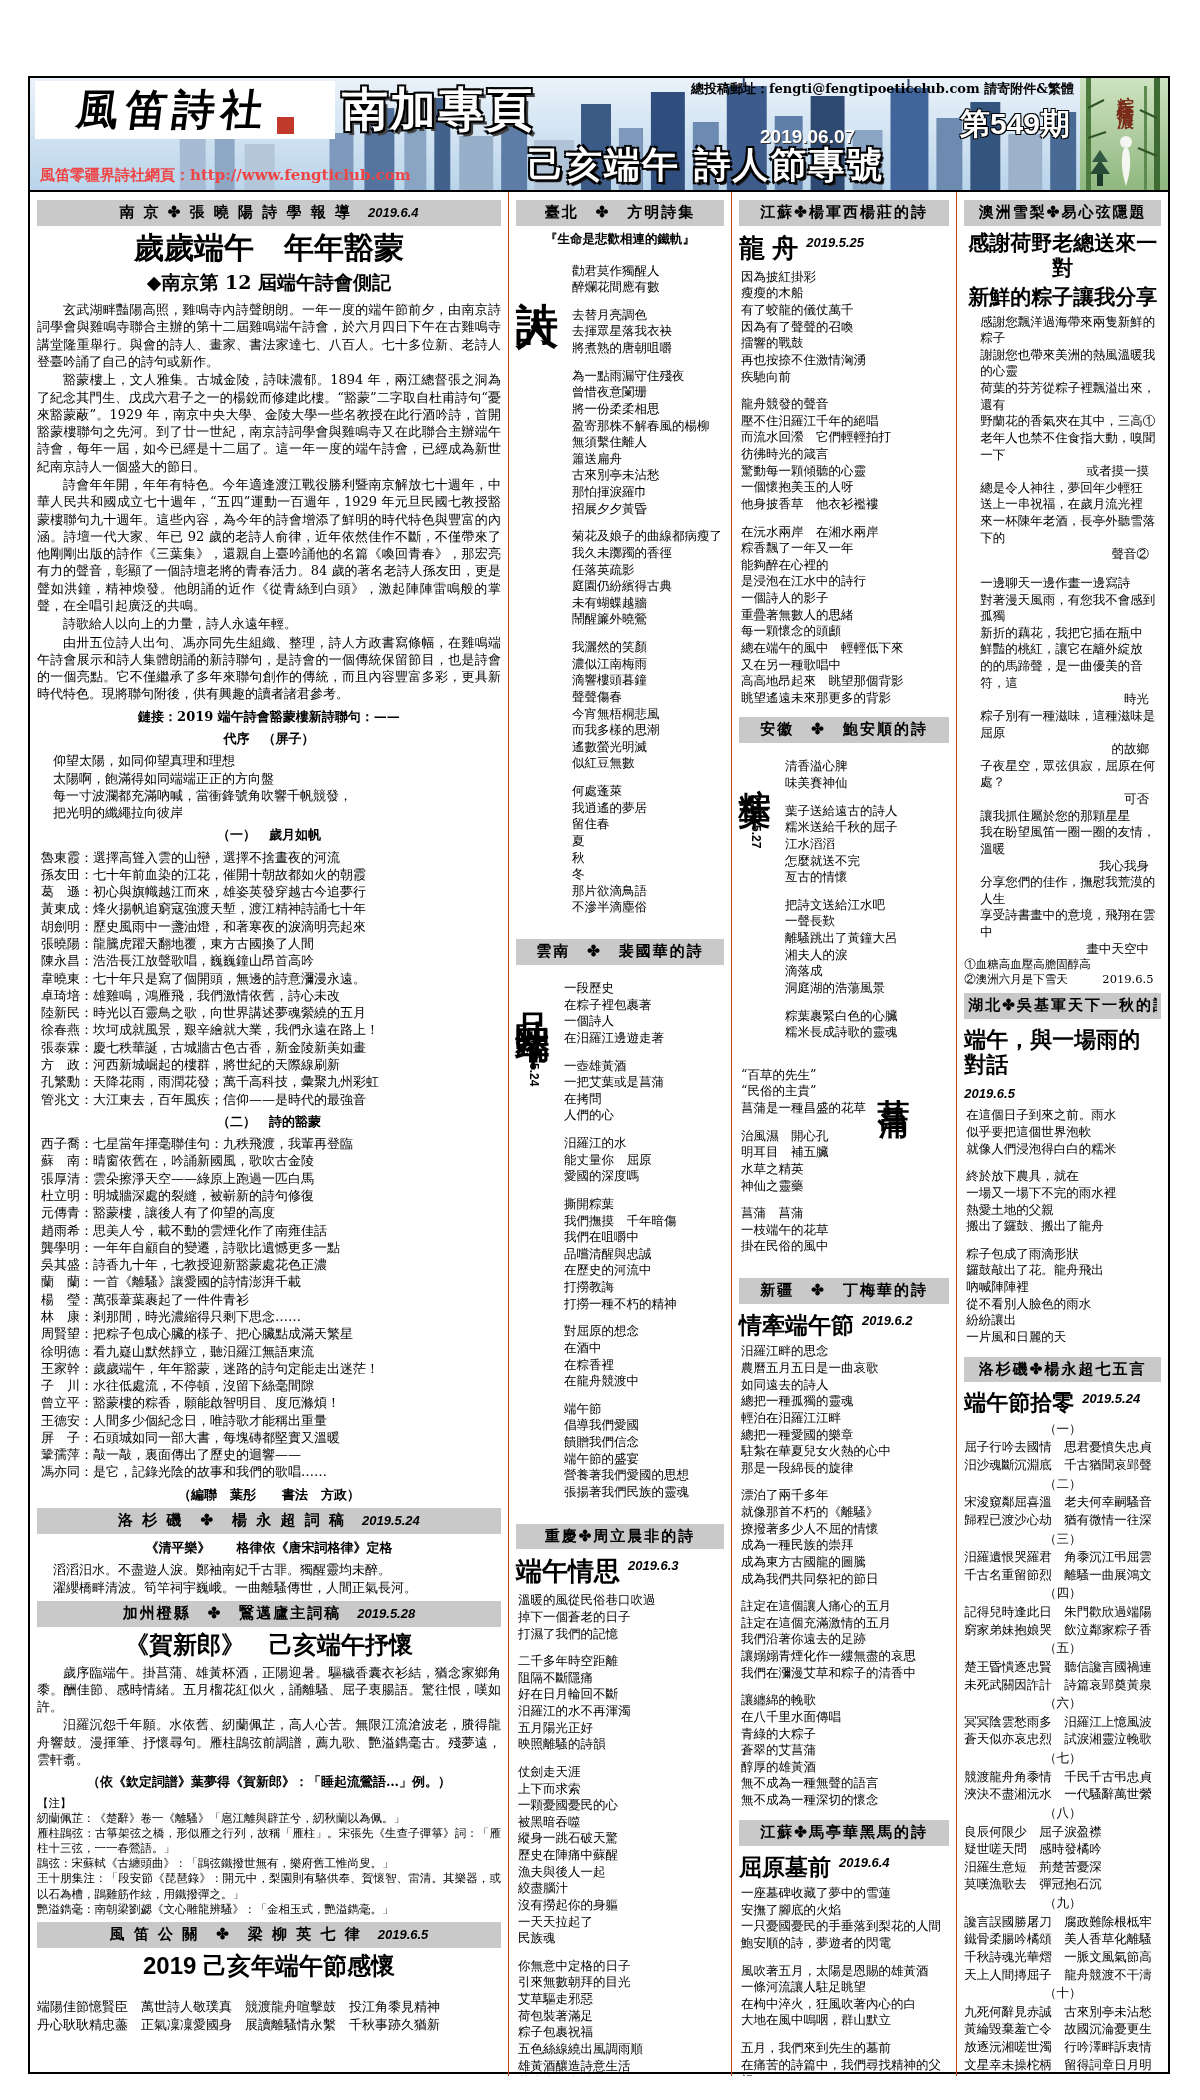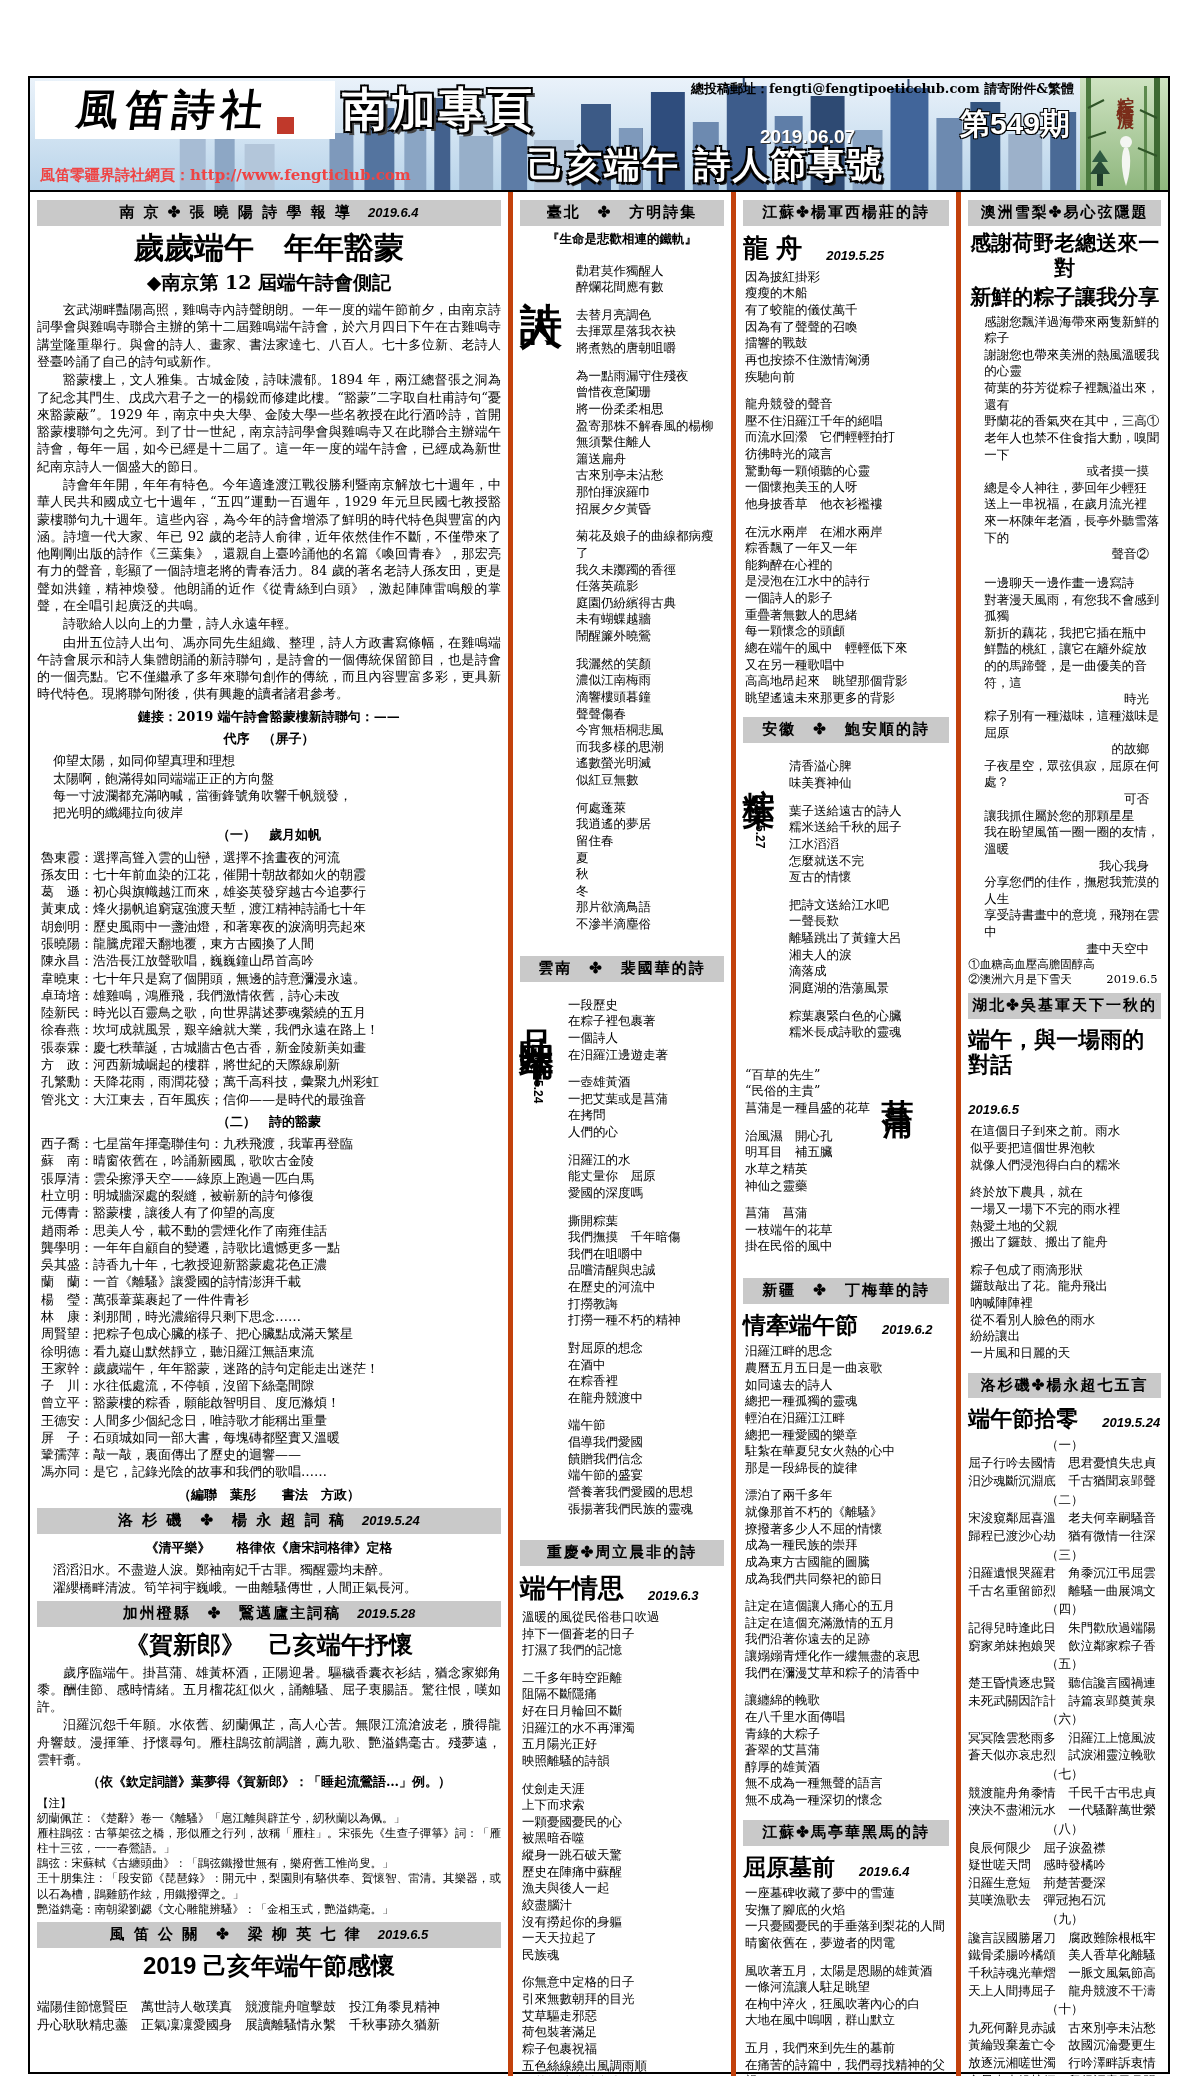--- a/index.html
+++ b/index.html
@@ -19,40 +19,40 @@
     text-shadow:1px 1px 0 #000,-1px -1px 0 #000,1px -1px 0 #000,-1px 1px 0 #000;}
   .website-line{position:absolute;left:10px;bottom:5px;font-weight:bold;font-size:15px;color:#ef4444;}
   .special-title{position:absolute;left:498px;bottom:0;color:#fff;font-weight:bold;font-size:36px;letter-spacing:2px;
     text-shadow:2px 2px 0 #000,-2px -2px 0 #000,2px -2px 0 #000,-2px 2px 0 #000,3px 3px 0 #222;}
   .corner-art{position:absolute;right:0;top:0;width:88px;height:100%;}
   .corner-art svg{position:absolute;inset:0;width:100%;height:100%;}
   .corner-text{position:absolute;right:30px;top:5px;writing-mode:vertical-rl;text-orientation:upright;font-weight:bold;font-size:17px;color:#7a2d1a;letter-spacing:5px;}
   
   .cols{display:flex;height:1884px;overflow:hidden;}
   .col{box-sizing:border-box;padding:3px 7px;overflow:hidden;font-size:12.5px;line-height:1.33;}
-  .col + .col{border-left:5px solid #c2410c;}
+  .col + .col{border-left:1px solid #c2410c;}
   .col:nth-child(1){width:42%;font-size:13px;}
   .col:nth-child(2){width:19.6%;}
   .col:nth-child(3){width:19.8%;}
   .col:nth-child(4){width:18.6%;}
   .sec-bar{background:#c9c9c9;display:flex;justify-content:center;align-items:baseline;gap:16px;font-weight:bold;padding:3px 4px;margin:5px 0 4px;font-size:15px;}
   .bar-title{letter-spacing:2px;white-space:nowrap;overflow:hidden;}
   .bar-date{font-style:italic;font-size:13px;font-family:"Liberation Sans",sans-serif;white-space:nowrap;}
   .blk-title{font-family:"Liberation Sans",sans-serif;font-weight:bold;text-align:center;margin:4px 0;font-size:26px;line-height:1.2;}
   .blk-sub{font-weight:bold;text-align:center;font-size:19px;margin:2px 0 6px;}
   .para{text-indent:2em;text-align:justify;margin:1px 0;}
   .cline{text-align:center;font-weight:bold;margin:5px 0;}
   .pline{padding-left:16px;}
   .rline{text-align:right;padding-right:12px;}
   .aline{padding-left:4px;white-space:nowrap;overflow:hidden;}
   .note{font-size:11.5px;line-height:1.32;text-align:justify;}
   .numline{text-align:center;margin:2px 0;}
   .cpl{text-align:left;margin:1px 0;white-space:nowrap;overflow:hidden;}
   .gap{height:12px;}
-  .hgroup{margin:8px 0 5px;display:flex;align-items:flex-end;gap:24px;flex-wrap:wrap;}
+  .hgroup{margin:8px 0 5px;display:flex;align-items:flex-start;gap:8px;flex-wrap:wrap;}
   .h-text{font-family:"Liberation Sans",sans-serif;font-weight:bold;font-size:24px;line-height:1.15;}
   .h-date{font-weight:bold;font-style:italic;font-size:13px;font-family:"Liberation Sans",sans-serif;}
   .stanzas{margin-top:3px;}
   .stanza{margin-bottom:11px;}
   .sline{padding-left:2px;}
   .vpoem{display:flex;gap:12px;margin:12px 0;}
   .vpoem .vside{display:flex;flex-direction:column;align-items:center;gap:16px;padding-top:8px;flex:0 0 auto;}
   .vtitle{writing-mode:vertical-rl;text-orientation:upright;font-weight:bold;font-size:34px;line-height:1;letter-spacing:8px;}
   .vdate{writing-mode:vertical-rl;font-size:12px;font-weight:bold;font-family:"Liberation Sans",sans-serif;}
   .vright{flex-direction:row-reverse;justify-content:flex-end;}
@@ -524,21 +524,21 @@
         </div>
         <div class="hgroup">
           <span class="h-text" style="font-size: 23px;">屈原墓前</span>
           <span class="h-date">2019.6.4</span>
         </div>
         <div class="stanzas">
           <div class="stanza">
             <div class="sline">一座墓碑收藏了夢中的雪蓮</div>
             <div class="sline">安撫了腳底的火焰</div>
             <div class="sline">一只憂國憂民的手垂落到梨花的人間</div>
-            <div class="sline">晴窗依舊在，夢遊者的閃電</div>
+            <div class="sline">鮑安順的詩，夢遊者的閃電</div>
           </div>
           <div class="stanza">
             <div class="sline">風吹著五月，太陽是恩賜的雄黃酒</div>
             <div class="sline">一條河流讓人駐足眺望</div>
             <div class="sline">在枸中淬火，狂風吹著內心的白</div>
             <div class="sline">大地在風中嗚咽，群山默立</div>
           </div>
           <div class="stanza">
             <div class="sline">五月，我們來到先生的墓前</div>
             <div class="sline">在痛苦的詩篇中，我們尋找精神的父親</div>

